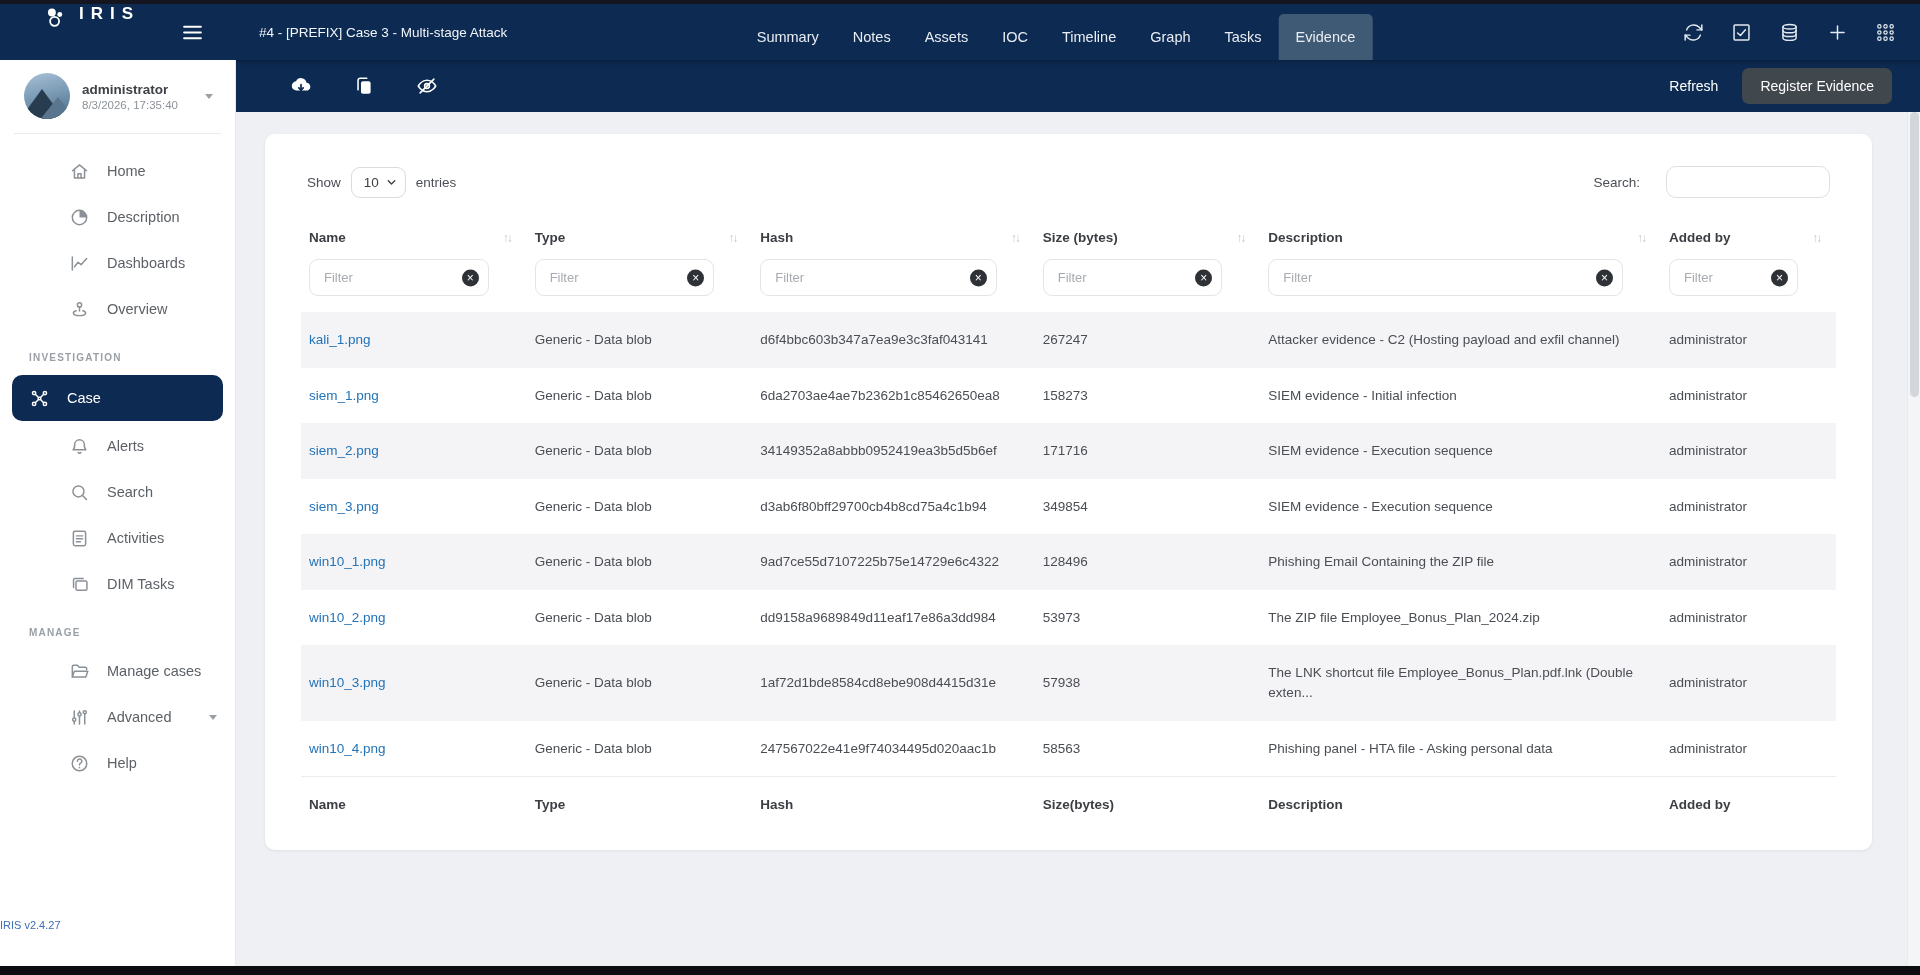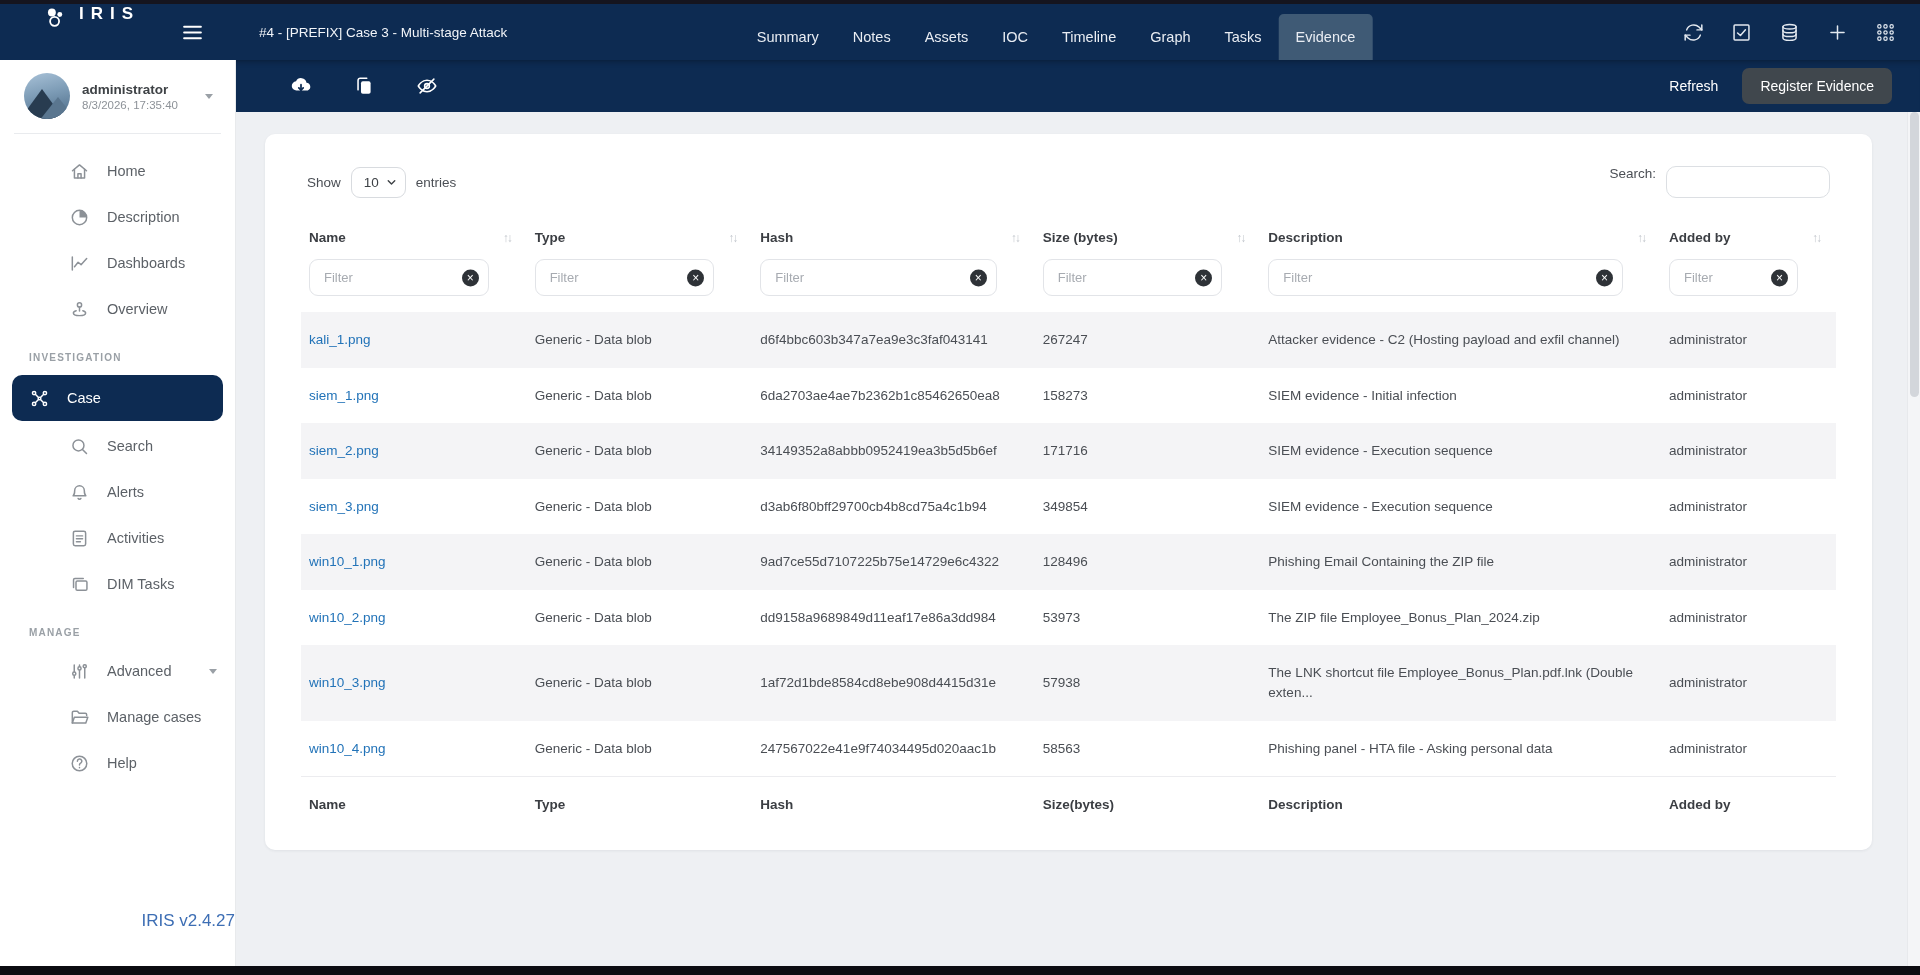--- a/index.html
+++ b/index.html
@@ -50,21 +50,21 @@
   .divider { height:1px; background:#e9ebee; margin:4px 14px 6px; }
 
   .nav { flex:1 1 auto; padding-top:8px; overflow:hidden; }
   .nav-item { display:flex; align-items:center; gap:17px; height:46px; padding:0 18px 0 29px; color:#5c6167; font-size:14.5px; cursor:pointer;margin-left:40px; }
   .nav-item .icon { display:flex; flex:0 0 auto; }
   .nav-item .icon svg { width:21px; height:21px; color:#8c9197; }
   .nav-item.active { background:#0d2b52; color:#fff; border-radius:10px; margin:2px 12px; height:46px; padding:0 18px 0 17px; }
   .nav-item.active .icon svg { color:#fff; }
   .nav-section { font-size:10px; font-weight:700; letter-spacing:1.2px; color:#9aa0a6; padding:20px 0 10px 29px; }
   .nav-caret { margin-left:auto; }
-  .version { text-align:right; color:#3d6eb4; font-size:17px; padding:10px 0 44px; cursor:pointer; flex:0 0 auto; }
+  .version { text-align:left; color:#3d6eb4; font-size:11px; padding:10px 0 44px; cursor:pointer; flex:0 0 auto; }
 
   
   .main { flex:1 1 auto; display:flex; flex-direction:column; min-width:0; background:#eef0f3; }
   .subbar { height:52px; flex:0 0 auto; background:#0d2b52; display:flex; align-items:center; padding:0 28px 0 55px;
             box-shadow:inset 0 7px 7px -7px rgba(0,0,0,.45); }
   .subbar-icons { display:flex; gap:41px; }
   .subbar-icon { cursor:pointer; display:flex; }
   .subbar-icon svg { width:22px; height:22px; color:#ffffff; }
   .subbar-right { margin-left:auto; display:flex; align-items:center; gap:24px; }
   .refresh-link { color:#fff; font-size:14px; cursor:pointer; }
@@ -74,21 +74,21 @@
   .card { background:#fff; border-radius:10px; box-shadow:0 1px 3px rgba(30,40,60,.07); padding:26px 36px 18px; }
 
   
   .table-controls { display:flex; justify-content:space-between; align-items:center; margin:6px 6px 20px; font-size:13.5px; color:#4b4f55; }
   .show-control { display:flex; align-items:center; gap:10px; }
   .select-wrap { position:relative; display:inline-flex; }
   .select-wrap select { appearance:none; -webkit-appearance:none; width:55px; height:31px; border:1px solid #d8dbdf; border-radius:9px;
     padding:0 26px 0 12px; font-size:13.5px; color:#3e4246; background:#fff; font-family:inherit; cursor:pointer; }
   .select-caret { position:absolute; right:8px; top:50%; transform:translateY(-50%); pointer-events:none; display:flex; }
   .select-caret svg { width:13px; height:13px; color:#3e4246; }
-  .search-control { display:flex; align-items:flex-start; gap:10px; }
+  .search-control { display:flex; align-items:center; gap:26px; }
   .search-control input { width:164px; height:32px; border:1px solid #dcdfe3; border-radius:10px; padding:0 10px; font-family:inherit; font-size:13px; outline:none; }
 
   
   table.evidence-table { width:100%; border-collapse:collapse; table-layout:fixed; }
   thead th { text-align:left; padding:12px 6px 12px 8px; }
   .th-inner { display:flex; justify-content:space-between; align-items:flex-end; }
   .th-label { font-size:13.5px; font-weight:700; color:#3b3e43; }
   .sort { color:#c3c7cd; font-size:12px; font-weight:400; letter-spacing:-2px; padding-right:10px; cursor:pointer; }
   .filter-cell { padding:2px 38px 16px 8px; }
   .filter-wrap { position:relative; }
@@ -253,34 +253,34 @@
                 <circle cx="18.2" cy="18.2" r="1.9"></circle>
                 <circle cx="12" cy="12" r="1.5"></circle>
                 <path d="M7.2 7.2l3.4 3.4M16.8 7.2l-3.4 3.4M7.2 16.8l3.4-3.4M16.8 16.8l-3.4-3.4"></path>
               </svg>
             </span>
             <span class="nav-label">Case</span>
           </div>
           <div class="nav-item">
             <span class="icon">
               <svg viewBox="0 0 24 24" fill="none" stroke="currentColor" stroke-width="1.7" stroke-linecap="round" stroke-linejoin="round">
+                <path d="M17.5 9.8a5.5 5.5 0 0 0-11 0c0 4.6-1.8 5.9-1.8 5.9h14.6s-1.8-1.3-1.8-5.9z"></path>
+                <path d="M10.4 18.8a1.8 1.8 0 0 0 3.2 0"></path>
+              </svg>
+            </span>
+            <span class="nav-label">Alerts</span>
+          </div>
+          <div class="nav-item">
+            <span class="icon">
+              <svg viewBox="0 0 24 24" fill="none" stroke="currentColor" stroke-width="1.7" stroke-linecap="round" stroke-linejoin="round">
                 <circle cx="10.8" cy="10.8" r="6.3"></circle>
                 <line x1="15.4" y1="15.4" x2="20" y2="20"></line>
               </svg>
             </span>
             <span class="nav-label">Search</span>
-          </div>
-          <div class="nav-item">
-            <span class="icon">
-              <svg viewBox="0 0 24 24" fill="none" stroke="currentColor" stroke-width="1.7" stroke-linecap="round" stroke-linejoin="round">
-                <path d="M17.5 9.8a5.5 5.5 0 0 0-11 0c0 4.6-1.8 5.9-1.8 5.9h14.6s-1.8-1.3-1.8-5.9z"></path>
-                <path d="M10.4 18.8a1.8 1.8 0 0 0 3.2 0"></path>
-              </svg>
-            </span>
-            <span class="nav-label">Alerts</span>
           </div>
           <div class="nav-item">
             <span class="icon">
               <svg viewBox="0 0 24 24" fill="none" stroke="currentColor" stroke-width="1.7" stroke-linecap="round" stroke-linejoin="round">
                 <rect x="5" y="3.8" width="14" height="16.4" rx="2"></rect>
                 <line x1="8.5" y1="9" x2="15.5" y2="9"></line>
                 <line x1="8.5" y1="12.3" x2="15.5" y2="12.3"></line>
                 <line x1="8.5" y1="15.6" x2="13" y2="15.6"></line>
               </svg>
             </span>
@@ -289,42 +289,42 @@
           <div class="nav-item">
             <span class="icon">
               <svg viewBox="0 0 24 24" fill="none" stroke="currentColor" stroke-width="1.7" stroke-linecap="round" stroke-linejoin="round">
                 <rect x="8" y="8" width="12.5" height="10.5" rx="1.5"></rect>
                 <path d="M5.2 15.5V6.7a1.5 1.5 0 0 1 1.5-1.5h9.6"></path>
               </svg>
             </span>
             <span class="nav-label">DIM Tasks</span>
           </div>
           <div class="nav-section">MANAGE</div>
+          <div class="nav-item">
+            <span class="icon">
+              <svg viewBox="0 0 24 24" fill="none" stroke="currentColor" stroke-width="1.7" stroke-linecap="round" stroke-linejoin="round">
+                <path d="M3.8 18.2V6.5A1.7 1.7 0 0 1 5.5 4.8h4.1l2 2.4h7a1.6 1.6 0 0 1 1.6 1.6v1"></path>
+                <path d="M3.8 18.2l2.3-6.6h15.4l-2.3 6.6z"></path>
+              </svg>
+            </span>
+            <span class="nav-label">Manage cases</span>
+          </div>
           <div class="nav-item">
             <span class="icon">
               <svg viewBox="0 0 24 24" fill="none" stroke="currentColor" stroke-width="1.7" stroke-linecap="round" stroke-linejoin="round">
                 <line x1="6" y1="4.5" x2="6" y2="19.5"></line>
                 <circle cx="6" cy="14.5" r="1.8" fill="#fff"></circle>
                 <line x1="12" y1="4.5" x2="12" y2="19.5"></line>
                 <circle cx="12" cy="8.5" r="1.8" fill="#fff"></circle>
                 <line x1="18" y1="4.5" x2="18" y2="19.5"></line>
                 <circle cx="18" cy="6" r="1.8" fill="#fff"></circle>
               </svg>
             </span>
             <span class="nav-label">Advanced</span>
             <span class="caret-down nav-caret"></span>
-          </div>
-          <div class="nav-item">
-            <span class="icon">
-              <svg viewBox="0 0 24 24" fill="none" stroke="currentColor" stroke-width="1.7" stroke-linecap="round" stroke-linejoin="round">
-                <path d="M3.8 18.2V6.5A1.7 1.7 0 0 1 5.5 4.8h4.1l2 2.4h7a1.6 1.6 0 0 1 1.6 1.6v1"></path>
-                <path d="M3.8 18.2l2.3-6.6h15.4l-2.3 6.6z"></path>
-              </svg>
-            </span>
-            <span class="nav-label">Manage cases</span>
           </div>
           <div class="nav-item">
             <span class="icon">
               <svg viewBox="0 0 24 24" fill="none" stroke="currentColor" stroke-width="1.7" stroke-linecap="round" stroke-linejoin="round">
                 <circle cx="12" cy="12" r="8.3"></circle>
                 <path d="M9.6 9.3a2.5 2.5 0 1 1 3.6 2.2c-.8.4-1.2 1-1.2 1.9v.3"></path>
                 <line x1="12" y1="16.6" x2="12" y2="16.8"></line>
               </svg>
             </span>
             <span class="nav-label">Help</span>

